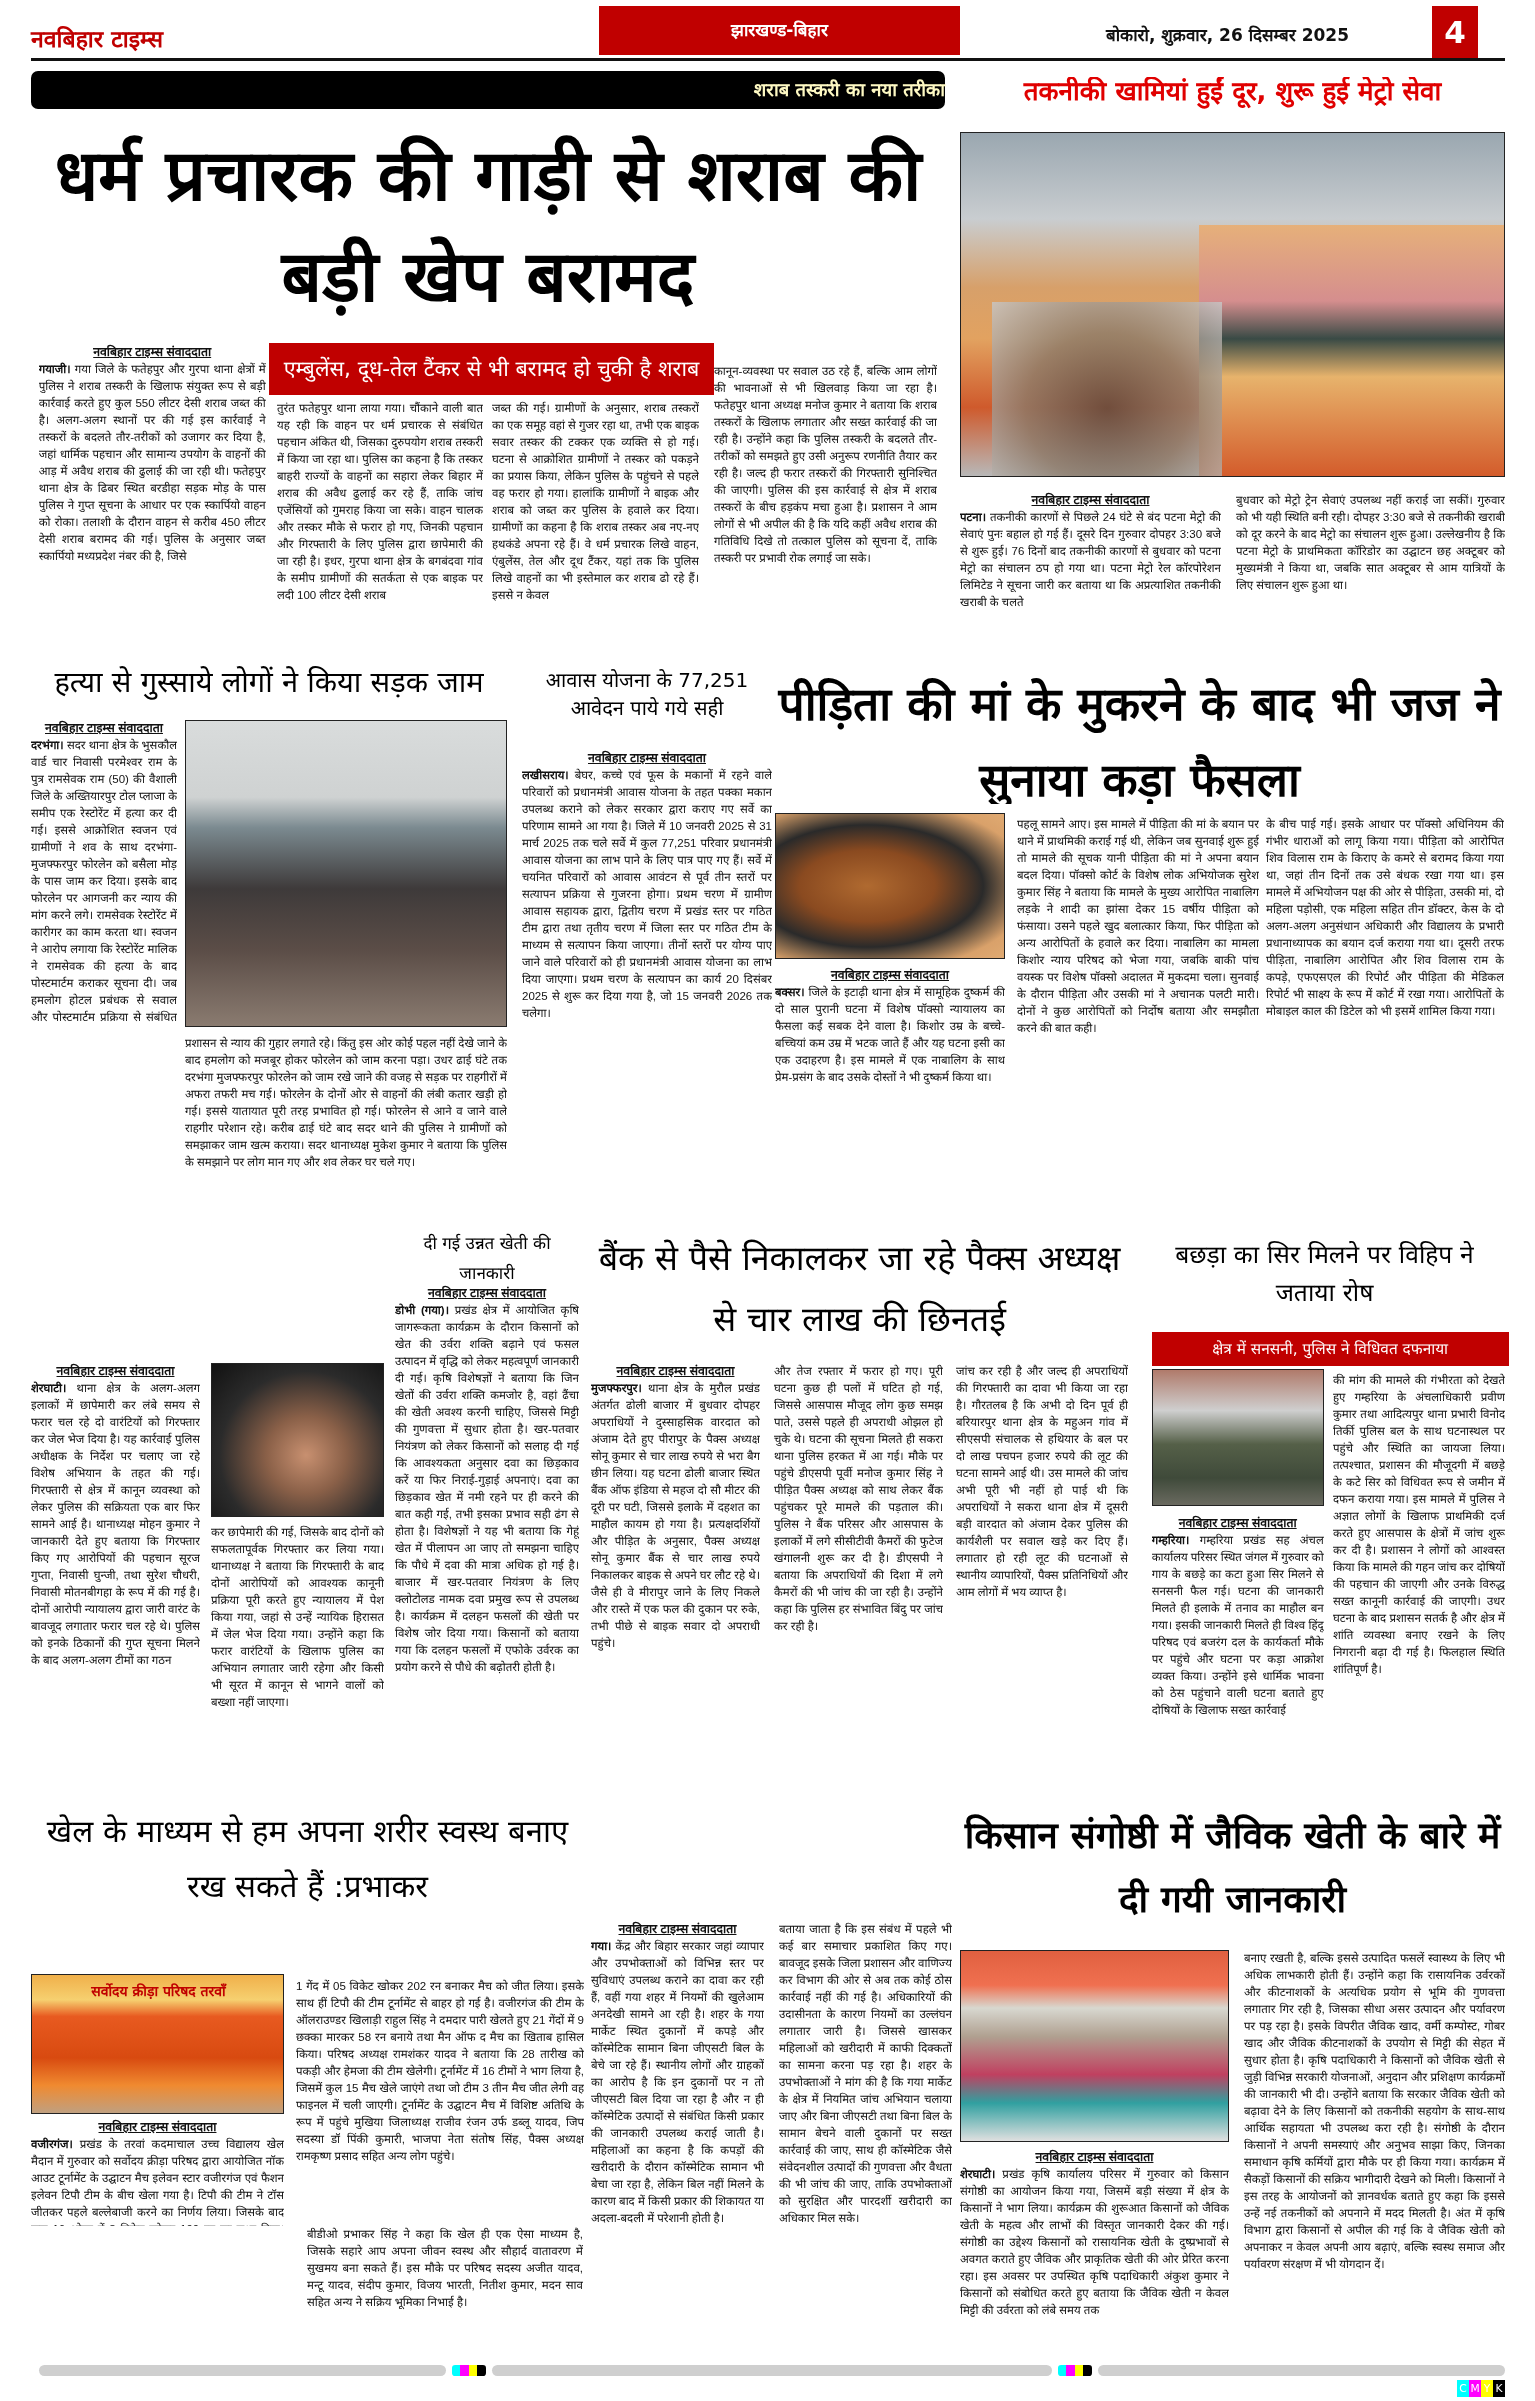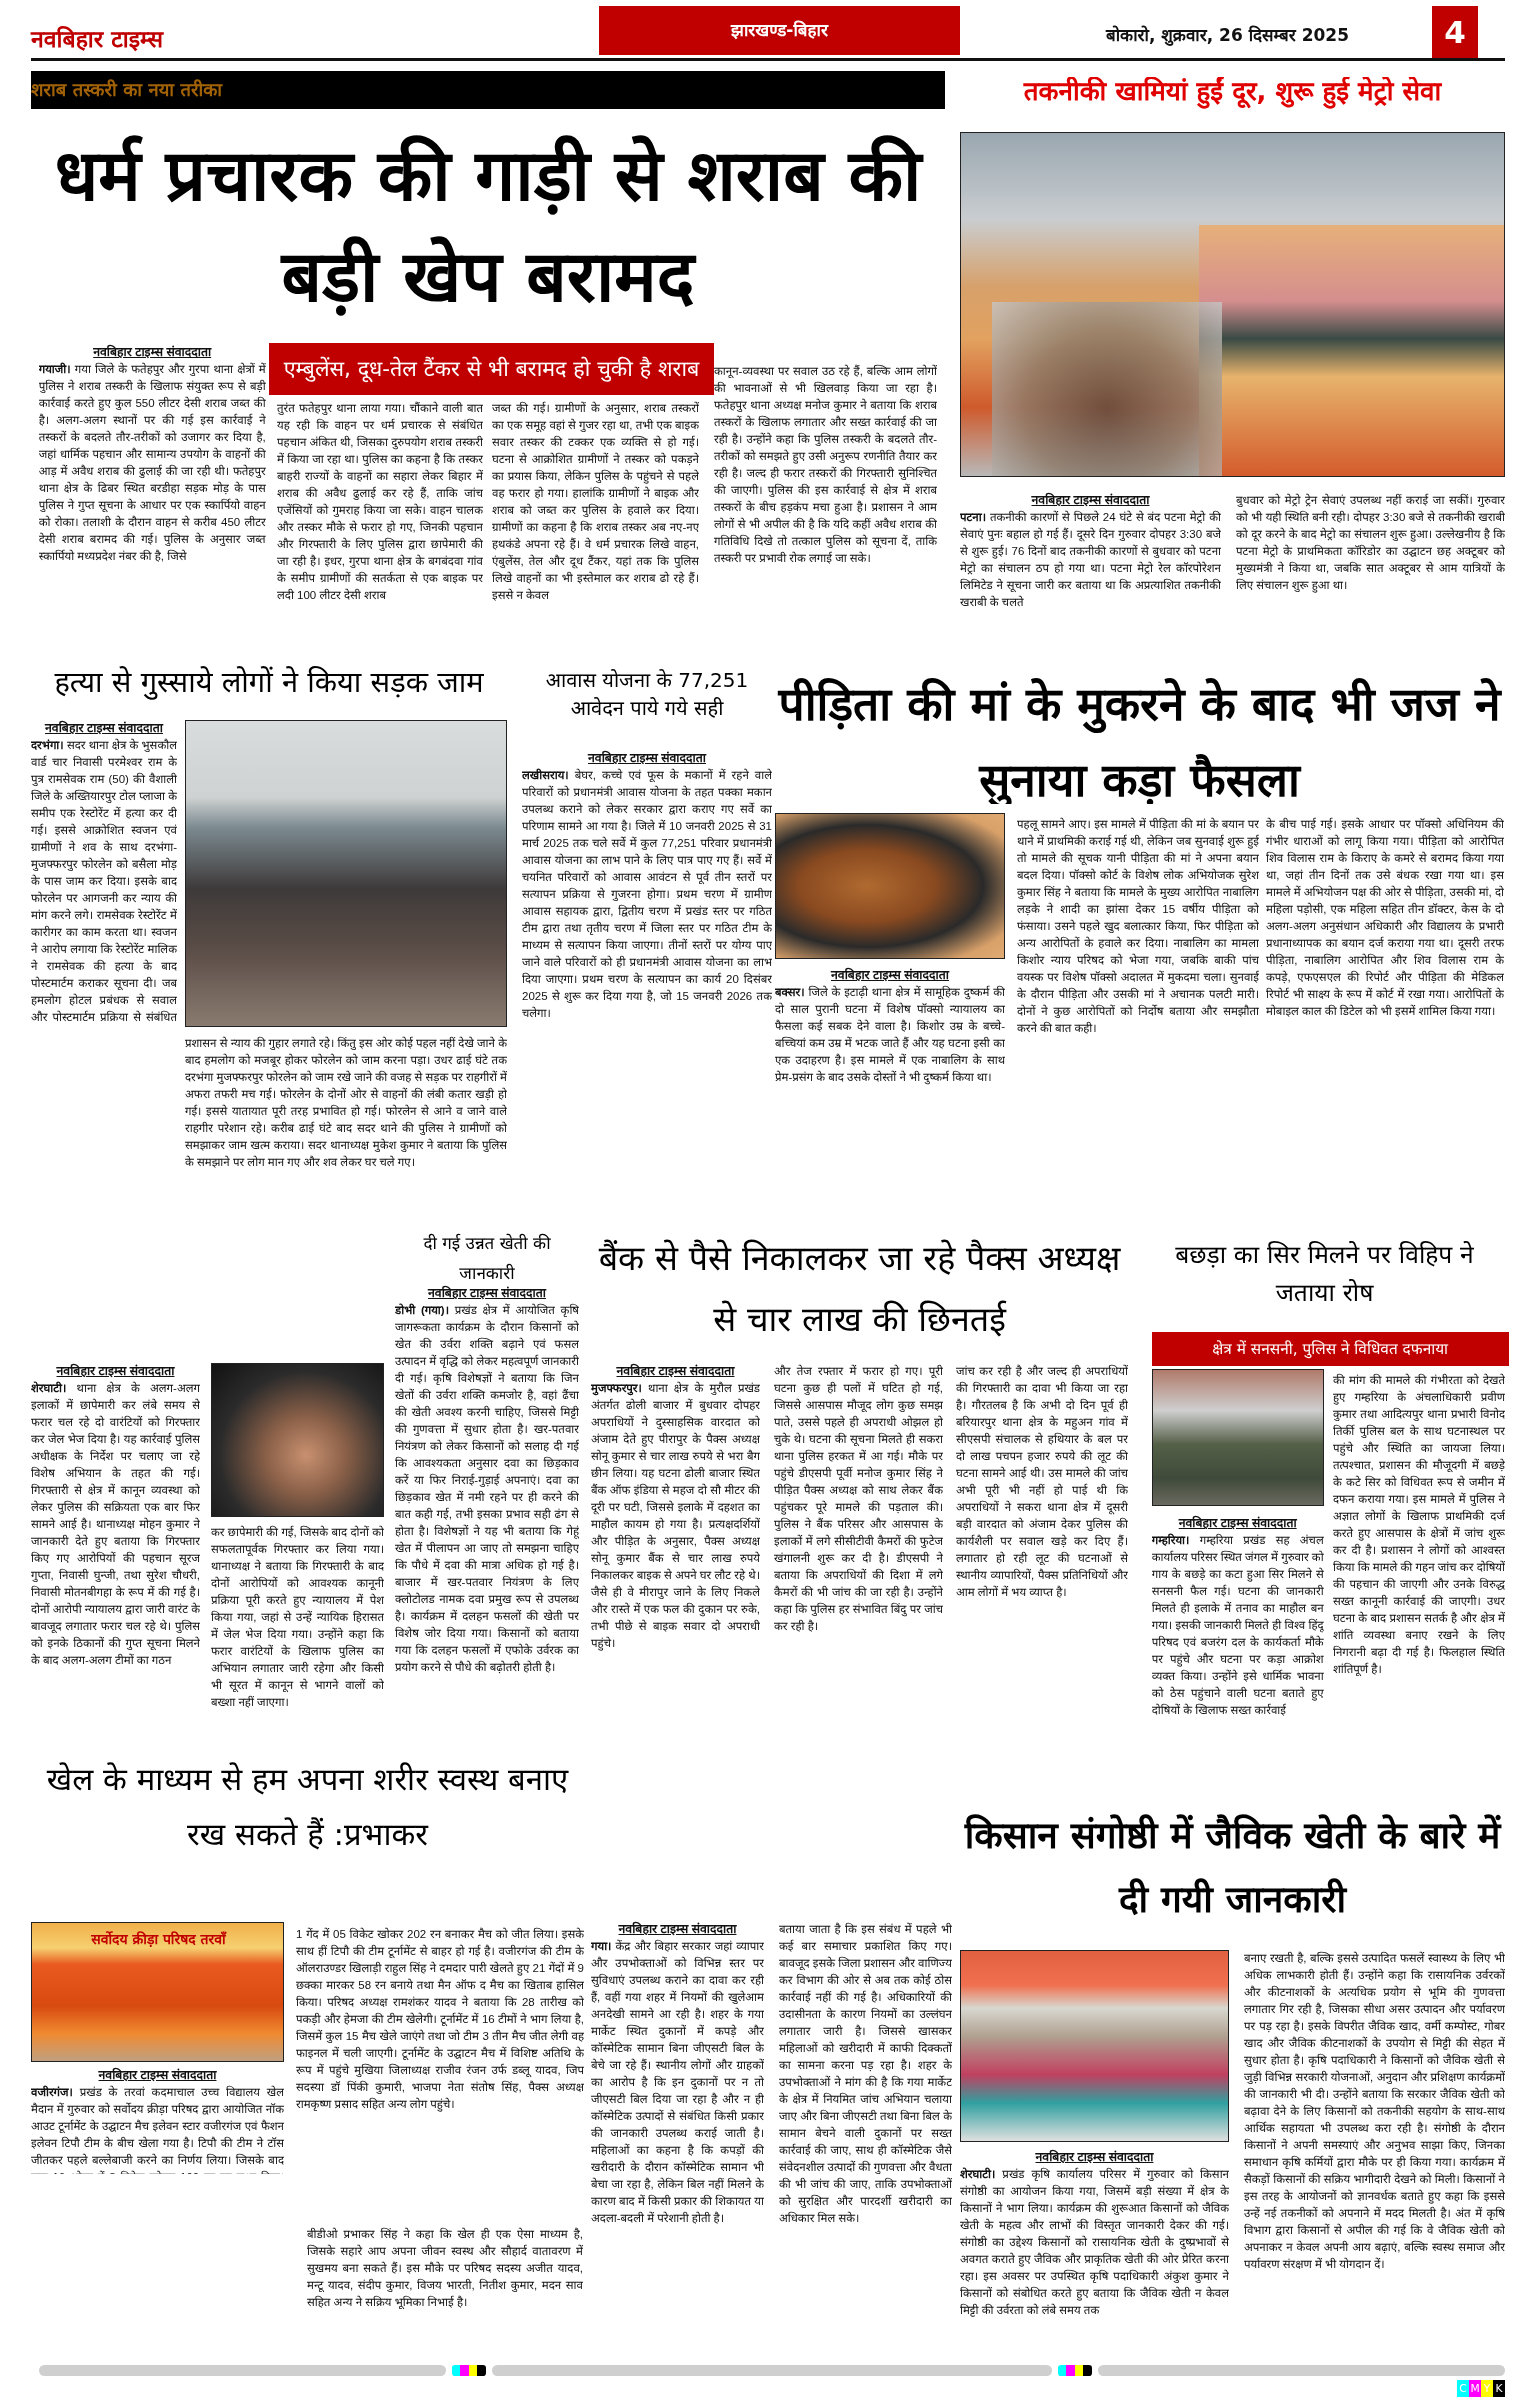--- a/index.html
+++ b/index.html
@@ -20,21 +20,21 @@
 
 <div class="abs" style="left:31px;top:0;width:1474px;height:61px;">
   <div class="abs" style="left:0;top:21.5px;font-size:23px;font-weight:bold;color:#c00000;">नवबिहार टाइम्स</div>
   <div class="abs redbar" style="left:568px;top:6.1px;width:361px;height:49px;line-height:49px;font-size:17px;font-weight:bold;">झारखण्ड-बिहार</div>
   <div class="abs" style="left:1075px;top:23px;font-size:17px;font-weight:bold;">बोकारो, शुक्रवार, 26 दिसम्बर 2025</div>
   <div class="abs" style="left:1401px;top:6.1px;width:46px;height:52px;background:#c00000;color:#fff;font-size:31px;font-weight:bold;text-align:center;line-height:52px;">4</div>
 </div>
 <div class="abs masthead-line" style="left:31px;top:58px;width:1474px;height:3.1px;"></div>
 
 <div class="abs" style="left:31px;top:71px;width:914px;height:591px;">
-  <div class="abs" style="left:0;top:0;width:914px;height:38px;background:#000;color:#a16207;text-align:left;font-size:18.4px;font-weight:bold;line-height:38px;">शराब तस्करी का नया तरीका</div>
+  <div class="abs" style="left:0;top:0;width:914px;height:38px;background:#000;color:#fef9c3;text-align:right;font-size:18.4px;font-weight:bold;line-height:38px;border-radius:7px;">शराब तस्करी का नया तरीका</div>
   <div class="abs hl" style="left:0;top:54px;width:914px;height:207px;font-size:71px;line-height:101px;">धर्म प्रचारक की गाड़ी से शराब की बड़ी खेप बरामद</div>
   <div class="abs txt" style="left:7.7px;top:273px;width:227px;height:307px;">
     <div class="byline">नवबिहार टाइम्स संवाददाता</div>
     <span class="dateline">गयाजी।</span>
     <span>गया जिले के फतेहपुर और गुरपा थाना क्षेत्रों में पुलिस ने शराब तस्करी के खिलाफ संयुक्त रूप से बड़ी कार्रवाई करते हुए कुल 550 लीटर देसी शराब जब्त की है। अलग-अलग स्थानों पर की गई इस कार्रवाई ने तस्करों के बदलते तौर-तरीकों को उजागर कर दिया है, जहां धार्मिक पहचान और सामान्य उपयोग के वाहनों की आड़ में अवैध शराब की ढुलाई की जा रही थी। फतेहपुर थाना क्षेत्र के ढिबर स्थित बरडीहा सड़क मोड़ के पास पुलिस ने गुप्त सूचना के आधार पर एक स्कार्पियो वाहन को रोका। तलाशी के दौरान वाहन से करीब 450 लीटर देसी शराब बरामद की गई। पुलिस के अनुसार जब्त स्कार्पियो मध्यप्रदेश नंबर की है, जिसे</span>
   </div>
   <div class="abs redbar" style="left:238px;top:272px;width:445px;height:52px;line-height:52px;font-size:21.5px;">एम्बुलेंस, दूध-तेल टैंकर से भी बरामद हो चुकी है शराब</div>
   <div class="abs txt" style="left:246px;top:329px;width:206px;height:253px;">तुरंत फतेहपुर थाना लाया गया। चौंकाने वाली बात यह रही कि वाहन पर धर्म प्रचारक से संबंधित पहचान अंकित थी, जिसका दुरुपयोग शराब तस्करी में किया जा रहा था। पुलिस का कहना है कि तस्कर बाहरी राज्यों के वाहनों का सहारा लेकर बिहार में शराब की अवैध ढुलाई कर रहे हैं, ताकि जांच एजेंसियों को गुमराह किया जा सके। वाहन चालक और तस्कर मौके से फरार हो गए, जिनकी पहचान और गिरफ्तारी के लिए पुलिस द्वारा छापेमारी की जा रही है। इधर, गुरपा थाना क्षेत्र के बगबंदवा गांव के समीप ग्रामीणों की सतर्कता से एक बाइक पर लदी 100 लीटर देसी शराब</div>
   <div class="abs txt" style="left:461px;top:329px;width:207px;height:253px;">जब्त की गई। ग्रामीणों के अनुसार, शराब तस्करों का एक समूह वहां से गुजर रहा था, तभी एक बाइक सवार तस्कर की टक्कर एक व्यक्ति से हो गई। घटना से आक्रोशित ग्रामीणों ने तस्कर को पकड़ने का प्रयास किया, लेकिन पुलिस के पहुंचने से पहले वह फरार हो गया। हालांकि ग्रामीणों ने बाइक और शराब को जब्त कर पुलिस के हवाले कर दिया। ग्रामीणों का कहना है कि शराब तस्कर अब नए-नए हथकंडे अपना रहे हैं। वे धर्म प्रचारक लिखे वाहन, एंबुलेंस, तेल और दूध टैंकर, यहां तक कि पुलिस लिखे वाहनों का भी इस्तेमाल कर शराब ढो रहे हैं। इससे न केवल</div>
   <div class="abs txt" style="left:683px;top:292px;width:223px;height:292px;">कानून-व्यवस्था पर सवाल उठ रहे हैं, बल्कि आम लोगों की भावनाओं से भी खिलवाड़ किया जा रहा है। फतेहपुर थाना अध्यक्ष मनोज कुमार ने बताया कि शराब तस्करों के खिलाफ लगातार और सख्त कार्रवाई की जा रही है। उन्होंने कहा कि पुलिस तस्करी के बदलते तौर-तरीकों को समझते हुए उसी अनुरूप रणनीति तैयार कर रही है। जल्द ही फरार तस्करों की गिरफ्तारी सुनिश्चित की जाएगी। पुलिस की इस कार्रवाई से क्षेत्र में शराब तस्करों के बीच हड़कंप मचा हुआ है। प्रशासन ने आम लोगों से भी अपील की है कि यदि कहीं अवैध शराब की गतिविधि दिखे तो तत्काल पुलिस को सूचना दें, ताकि तस्करी पर प्रभावी रोक लगाई जा सके।</div>
@@ -122,21 +122,21 @@
   <div class="abs redbar" style="left:7.7px;top:104px;width:357px;height:34px;line-height:34px;font-size:15.4px;">क्षेत्र में सनसनी, पुलिस ने विधिवत दफनाया</div>
   <div class="abs photo" style="left:7.7px;top:141px;width:172px;height:137px;background:linear-gradient(180deg,#b07a6a 0%,#cfcfcf 30%,#556048 55%,#3f4a3a 80%,#6a6a60 100%);"></div>
   <div class="abs txt" style="left:7.7px;top:287px;width:172px;height:278px;">
     <div class="byline">नवबिहार टाइम्स संवाददाता</div>
     <span class="dateline">गम्हरिया।</span>
     <span>गम्हरिया प्रखंड सह अंचल कार्यालय परिसर स्थित जंगल में गुरुवार को गाय के बछड़े का कटा हुआ सिर मिलने से सनसनी फैल गई। घटना की जानकारी मिलते ही इलाके में तनाव का माहौल बन गया। इसकी जानकारी मिलते ही विश्व हिंदू परिषद एवं बजरंग दल के कार्यकर्ता मौके पर पहुंचे और घटना पर कड़ा आक्रोश व्यक्त किया। उन्होंने इसे धार्मिक भावना को ठेस पहुंचाने वाली घटना बताते हुए दोषियों के खिलाफ सख्त कार्रवाई</span>
   </div>
   <div class="abs txt" style="left:189px;top:144px;width:172px;height:421px;">की मांग की मामले की गंभीरता को देखते हुए गम्हरिया के अंचलाधिकारी प्रवीण कुमार तथा आदित्यपुर थाना प्रभारी विनोद तिर्की पुलिस बल के साथ घटनास्थल पर पहुंचे और स्थिति का जायजा लिया। तत्पश्चात, प्रशासन की मौजूदगी में बछड़े के कटे सिर को विधिवत रूप से जमीन में दफन कराया गया। इस मामले में पुलिस ने अज्ञात लोगों के खिलाफ प्राथमिकी दर्ज करते हुए आसपास के क्षेत्रों में जांच शुरू कर दी है। प्रशासन ने लोगों को आश्वस्त किया कि मामले की गहन जांच कर दोषियों की पहचान की जाएगी और उनके विरुद्ध सख्त कानूनी कार्रवाई की जाएगी। उधर घटना के बाद प्रशासन सतर्क है और क्षेत्र में शांति व्यवस्था बनाए रखने के लिए निगरानी बढ़ा दी गई है। फिलहाल स्थिति शांतिपूर्ण है।</div>
 </div>
 
-<div class="abs" style="left:31px;top:1752px;width:553px;height:422px;padding-left:16px;">
+<div class="abs" style="left:31px;top:1804px;width:553px;height:422px;padding-left:16px;">
   <div class="abs hl hl-thin" style="left:0;top:0;width:553px;height:115px;font-size:31px;line-height:55px;">खेल के माध्यम से हम अपना शरीर स्वस्थ बनाए रख सकते हैं :प्रभाकर</div>
   <div class="abs photo" style="left:0;top:170px;width:253px;height:140px;background:linear-gradient(180deg,#f0b04a 0%,#f6d070 18%,#e85a20 30%,#d84a10 60%,#f08a30 80%,#c0a080 100%);">
     <div class="abs" style="left:0;top:6.1px;width:253px;text-align:center;font-size:14px;font-weight:bold;color:#c00000;">सर्वोदय क्रीड़ा परिषद तरवाँ</div>
   </div>
   <div class="abs txt" style="left:0;top:315px;width:253px;height:107px;">
     <div class="byline">नवबिहार टाइम्स संवाददाता</div>
     <span class="dateline">वजीरगंज।</span>
     <span>प्रखंड के तरवां कदमाचाल उच्च विद्यालय खेल मैदान में गुरुवार को सर्वोदय क्रीड़ा परिषद द्वारा आयोजित नॉक आउट टूर्नामेंट के उद्घाटन मैच इलेवन स्टार वजीरगंज एवं फैशन इलेवन टिपौ टीम के बीच खेला गया है। टिपौ की टीम ने टॉस जीतकर पहले बल्लेबाजी करने का निर्णय लिया। जिसके बाद कुल 16 ओवर में 8 विकेट खोकर 199 रन का लक्ष्य दिया। टीम के खिलाड़ी प्रहलाद ने मात्र 44 गेंद में 101 रन का योगदान अपनी टीम को दिया। जिसके जवाब में उतरी इलेवन स्टार वजीरगंज की टीम ने मात्र 14 ओवर</span>
   </div>
   <div class="abs txt" style="left:265px;top:174px;width:288px;height:249px;">1 गेंद में 05 विकेट खोकर 202 रन बनाकर मैच को जीत लिया। इसके साथ हीं टिपौ की टीम टूर्नामेंट से बाहर हो गई है। वजीरगंज की टीम के ऑलराउण्डर खिलाड़ी राहुल सिंह ने दमदार पारी खेलते हुए 21 गेंदों में 9 छक्का मारकर 58 रन बनाये तथा मैन ऑफ द मैच का खिताब हासिल किया। परिषद अध्यक्ष रामशंकर यादव ने बताया कि 28 तारीख को पकड़ी और हेमजा की टीम खेलेगी। टूर्नामेंट में 16 टीमों ने भाग लिया है, जिसमें कुल 15 मैच खेले जाएंगे तथा जो टीम 3 तीन मैच जीत लेगी वह फाइनल में चली जाएगी। टूर्नामेंट के उद्घाटन मैच में विशिष्ट अतिथि के रूप में पहुंचे मुखिया जिलाध्यक्ष राजीव रंजन उर्फ डब्लू यादव, जिप सदस्या डॉ पिंकी कुमारी, भाजपा नेता संतोष सिंह, पैक्स अध्यक्ष रामकृष्ण प्रसाद सहित अन्य लोग पहुंचे।</div>

